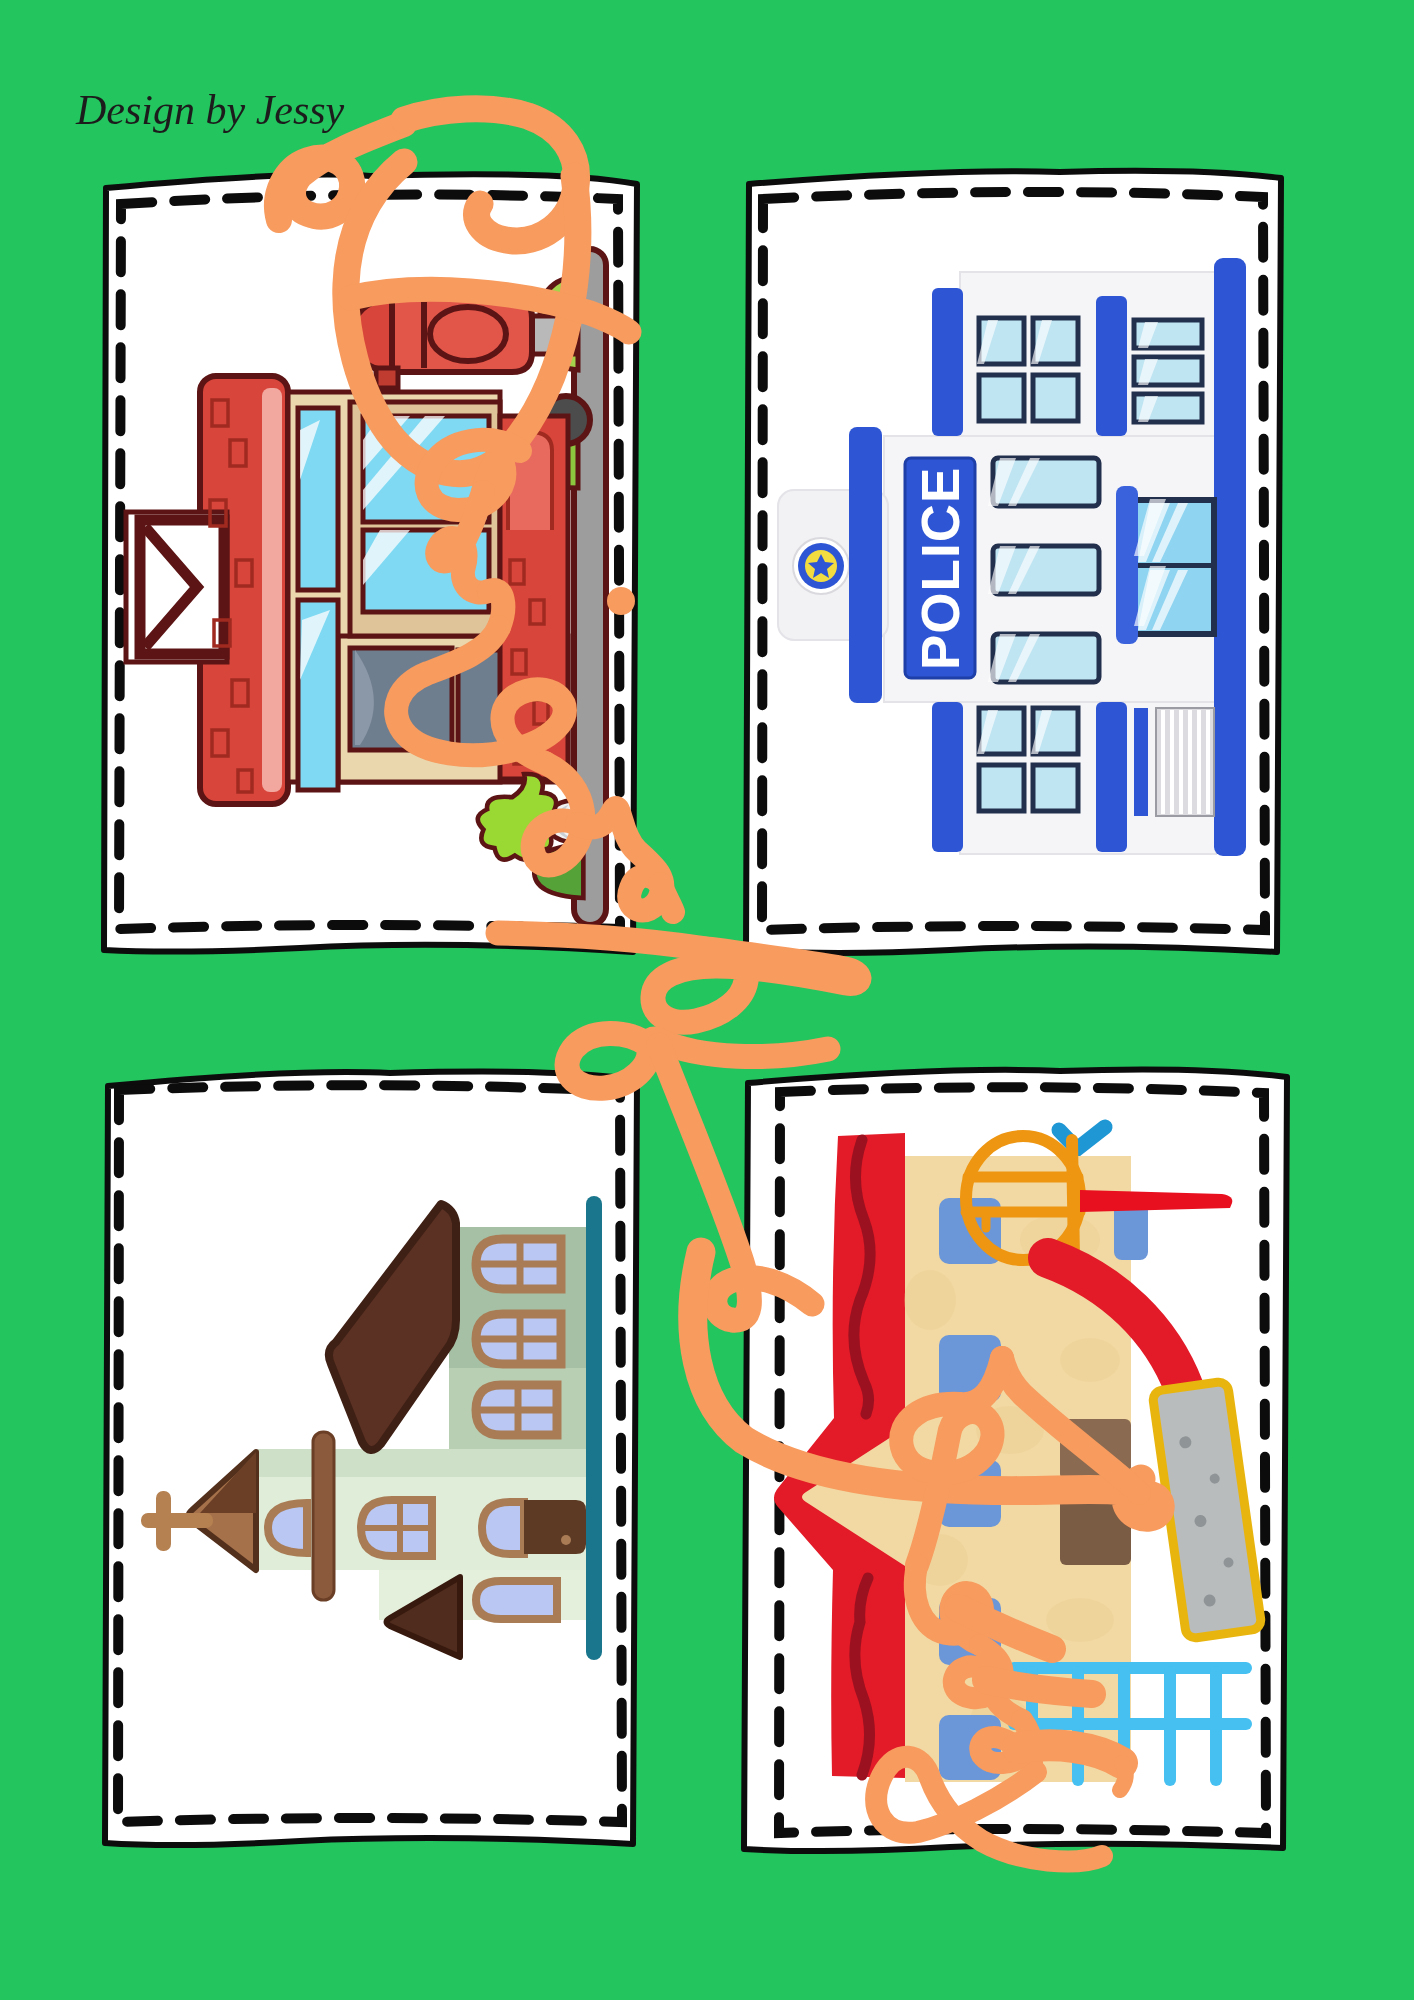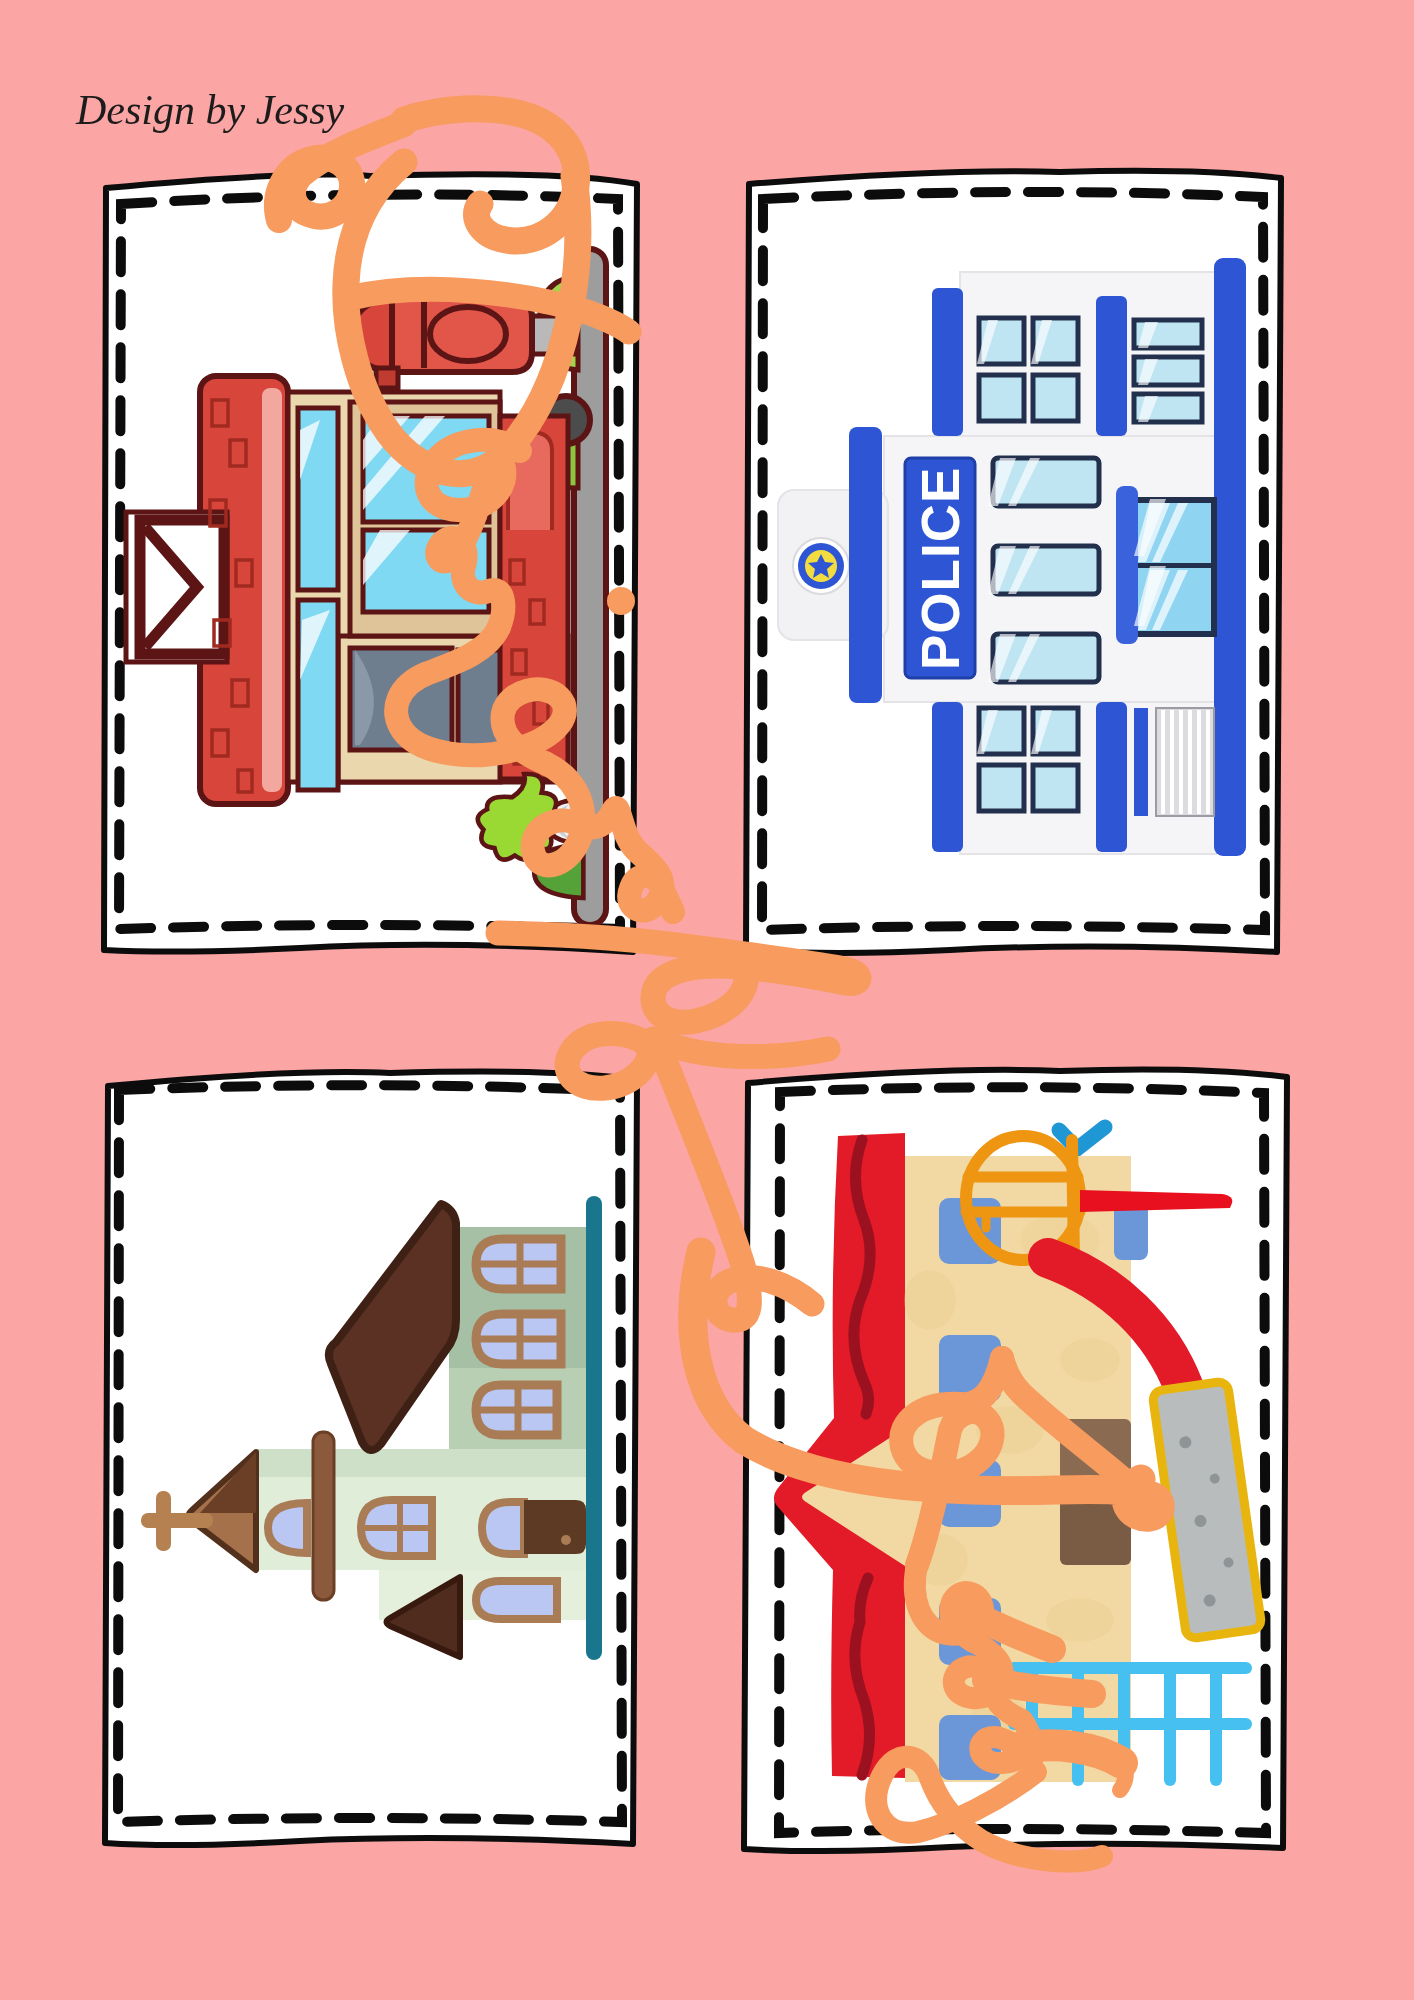--- a/index.html
+++ b/index.html
@@ -1,16 +1,16 @@
 <!DOCTYPE html>
 <html><head>
 <meta charset="utf-8">
 <style>
 html,body{margin:0;padding:0;background:#fff;}
-#page{position:relative;width:1414px;height:2000px;background:#fca5a5;overflow:hidden;}
+#page{position:relative;width:1414px;height:2000px;background:#22c55e;overflow:hidden;}
 svg{display:block;}
 </style>
 </head>
 <body>
 <div id="page">
 <svg width="1414" height="2000" viewBox="0 0 1414 2000" xmlns="http://www.w3.org/2000/svg">
 
 <text x="76" y="124" font-family="Liberation Serif" font-style="italic" font-size="42" fill="#1c1c1c">Design by Jessy</text>
 
 <path d="M 106 188 Q 300 170 370 176 Q 560 170 637 184 L 633 952 Q 450 940 300 948 Q 180 954 104 950 Z" fill="#fff" stroke="#0c0c0c" stroke-width="6" stroke-linejoin="round"></path>

